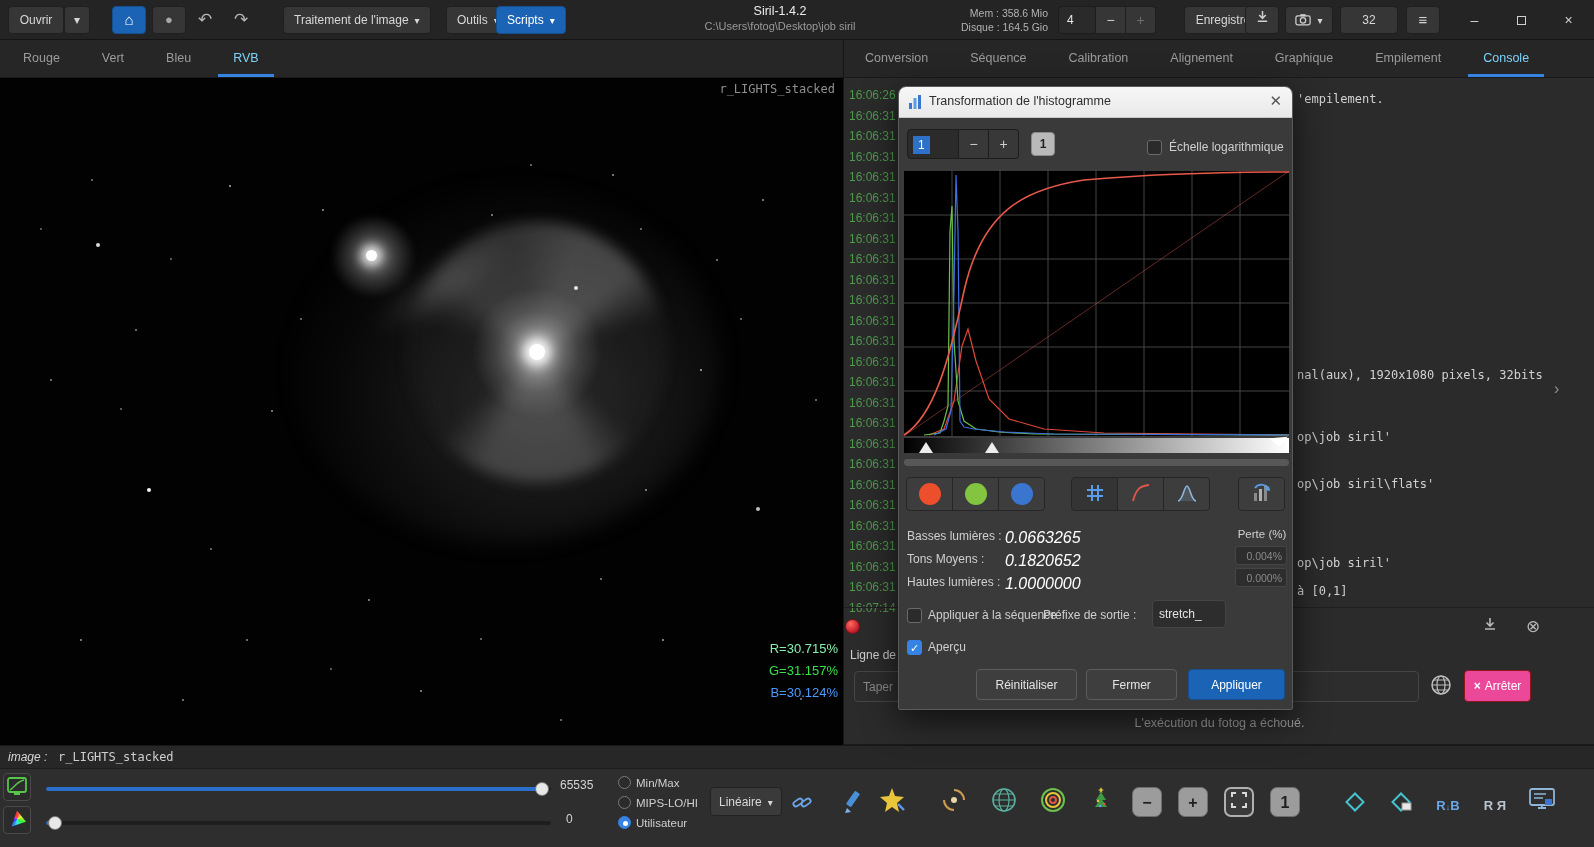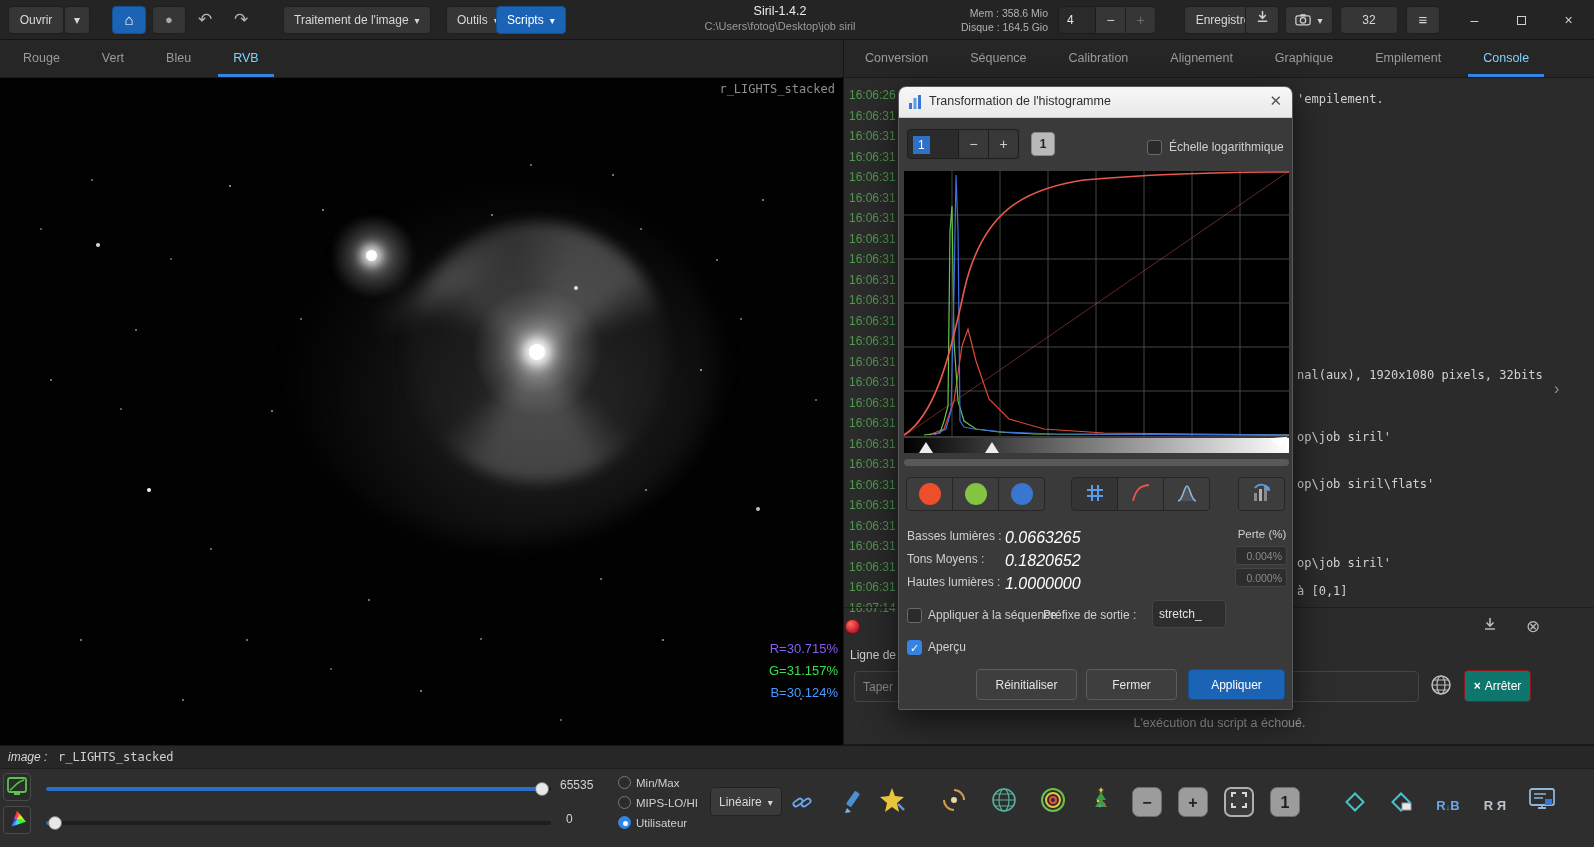--- a/index.html
+++ b/index.html
@@ -51,21 +51,21 @@
     50px 301px 0 0 rgba(255,255,255,.55),762px 121px 0 0 rgba(255,255,255,.6),800px 620px 0 0 rgba(255,255,255,.5),
     271px 332px 0 0 rgba(255,255,255,.6),135px 251px 0 0 rgba(255,255,255,.55),491px 136px 0 0 rgba(255,255,255,.6),
     716px 181px 0 0 rgba(255,255,255,.55),368px 521px 0 0 rgba(255,255,255,.6),560px 641px 0 0 rgba(255,255,255,.5),
     246px 561px 0 0 rgba(255,255,255,.55),645px 411px 0 0 rgba(255,255,255,.6),815px 321px 0 0 rgba(255,255,255,.5),
     91px 101px 0 0 rgba(255,255,255,.5),530px 86px 0 0 rgba(255,255,255,.5),210px 470px 0 0 rgba(255,255,255,.5),
     330px 590px 0 0 rgba(255,255,255,.45),600px 500px 0 0 rgba(255,255,255,.55),740px 240px 0 0 rgba(255,255,255,.5),
     120px 330px 0 0 rgba(255,255,255,.45),480px 560px 0 0 rgba(255,255,255,.5),40px 150px 0 0 rgba(255,255,255,.45),
     640px 150px 0 0 rgba(255,255,255,.5),300px 240px 0 0 rgba(255,255,255,.5),170px 180px 0 0 rgba(255,255,255,.45);}
   .img-label{position:absolute;right:8px;top:4px;font-family:"DejaVu Sans Mono",monospace;font-size:12px;color:#8f8f8f;}
   .rgb-readout{position:absolute;right:5px;top:560px;text-align:right;font-family:"DejaVu Sans Mono",monospace;font-size:13px;line-height:22px;}
-  .rgb-readout .r{color:#8b5cf6;}
+  .rgb-readout .r{color:#86efac;}
   .rgb-readout .g{color:#35e04a;}
   .rgb-readout .b{color:#4a9aff;}
   .status-row{position:absolute;left:0;top:649px;width:843px;height:18px;font-family:"DejaVu Sans Mono",monospace;font-size:12px;color:#9a9a9a;}
   .status-zoom{position:absolute;left:8px;}
   .status-fwhm{position:absolute;left:46px;}
   .status-coords{position:absolute;right:8px;}
 
   
   .filename-bar{position:absolute;left:0;top:745px;width:1594px;height:23px;background:#272727;border-top:1px solid #161616;font-size:12px;line-height:22px;}
   .fn-label{position:absolute;left:8px;font-style:italic;color:#d6d6d6;}
@@ -78,21 +78,21 @@
   .frag{position:absolute;left:453px;font-family:"DejaVu Sans Mono",monospace;font-size:12px;color:#d2d2d2;white-space:nowrap;}
   .f0{top:7px;margin-top:7px;} .f1{top:290px;} .f2{top:352px;} .f3{top:399px;} .f4{top:478px;} .f5{top:506px;}
   .expander{position:absolute;left:710px;top:302px;font-size:16px;color:#8f8f8f;}
   .log-sep{position:absolute;left:0;top:529px;width:751px;border-top:1px solid #1f1f1f;}
   .led{position:absolute;left:1px;top:541px;width:15px;height:15px;border-radius:50%;background:radial-gradient(circle at 35% 30%,#ff6a60,#c01c28 70%);border:1px solid #7e0f16;}
   .icon-flat{position:absolute;background:transparent;border:none;color:#b8b8b8;padding:0;width:26px;height:26px;text-align:center;font-size:17px;line-height:26px;}
   .cmd-label{position:absolute;left:6px;top:570px;width:52px;overflow:hidden;white-space:nowrap;font-size:12px;color:#cfcfcf;}
   .cmd-input{position:absolute;left:10px;top:593px;width:565px;height:31px;background:#2d2d2d;border:1px solid #454545;border-radius:4px;color:#e0e0e0;font-size:12px;padding:0 8px;}
   .cmd-input::placeholder{color:#8a8a8a;}
   .globe-btn{position:absolute;left:581px;top:593px;width:32px;height:31px;background:transparent;border:none;padding:2px;}
-  .stop-btn{position:absolute;left:620px;top:592px;width:67px;height:32px;background:#0f766e;border:1px solid #8f161b;border-radius:4px;color:#fff;font-size:12px;padding:0;}
+  .stop-btn{position:absolute;left:620px;top:592px;width:67px;height:32px;background:#ec4899;border:1px solid #8f161b;border-radius:4px;color:#fff;font-size:12px;padding:0;}
   .stop-btn .x{font-weight:bold;margin-right:4px;}
   .error-line{position:absolute;left:0;top:638px;width:751px;text-align:center;font-size:12.5px;color:#9e9e9e;}
 
   
   .dialog{position:absolute;left:898px;top:86px;width:395px;height:624px;background:#3a3a3a;border:1px solid #5a5a5a;border-radius:8px 8px 2px 2px;box-shadow:0 10px 34px rgba(0,0,0,.65);z-index:50;}
   .dlg-titlebar{position:absolute;left:0;top:0;width:100%;height:31px;background:linear-gradient(#f7f7f7,#e9e9e9);border-radius:7px 7px 0 0;border-bottom:1px solid #c9c9c9;}
   .dlg-title{position:absolute;left:30px;top:7px;font-size:12.5px;color:#2e2e2e;}
   .dlg-icon{position:absolute;left:9px;top:7px;}
   .dlg-close{position:absolute;right:10px;top:5px;font-size:15px;color:#555;background:none;border:none;padding:0;}
   .dspin{position:absolute;left:8px;top:42px;height:30px;display:flex;}
@@ -290,21 +290,21 @@
       <div class="cmd-label">Ligne de co</div>
       <input class="cmd-input" readonly="" placeholder="Taper" style="">
       <button class="globe-btn">
         <svg width="24" height="24" viewBox="0 0 24 24">
             <circle cx="12" cy="12" r="9" stroke="#bdbdbd" fill="none" stroke-width="1.5"></circle>
             <ellipse cx="12" cy="12" rx="4" ry="9" stroke="#bdbdbd" fill="none" stroke-width="1.2"></ellipse>
             <path d="M3 12h18M4.5 7h15M4.5 17h15" stroke="#bdbdbd" stroke-width="1.2" fill="none"></path>
           </svg>
       </button>
       <button class="stop-btn"><span class="x">×</span><span>Arrêter</span></button>
-      <div class="error-line">L'exécution du script a échoué.</div>
+      <div class="error-line">L'exécution du fotog a échoué.</div>
     </div>
   </section>
 
   <div class="dialog">
     <div class="dlg-titlebar">
       <span class="dlg-icon">
         <svg width="16" height="16" viewBox="0 0 16 16">
             <rect x="1" y="9" width="3" height="6" fill="#3a76d0"></rect>
             <rect x="5.5" y="4" width="3" height="11" fill="#5a9ce8"></rect>
             <rect x="10" y="1" width="3" height="14" fill="#3a76d0"></rect>

